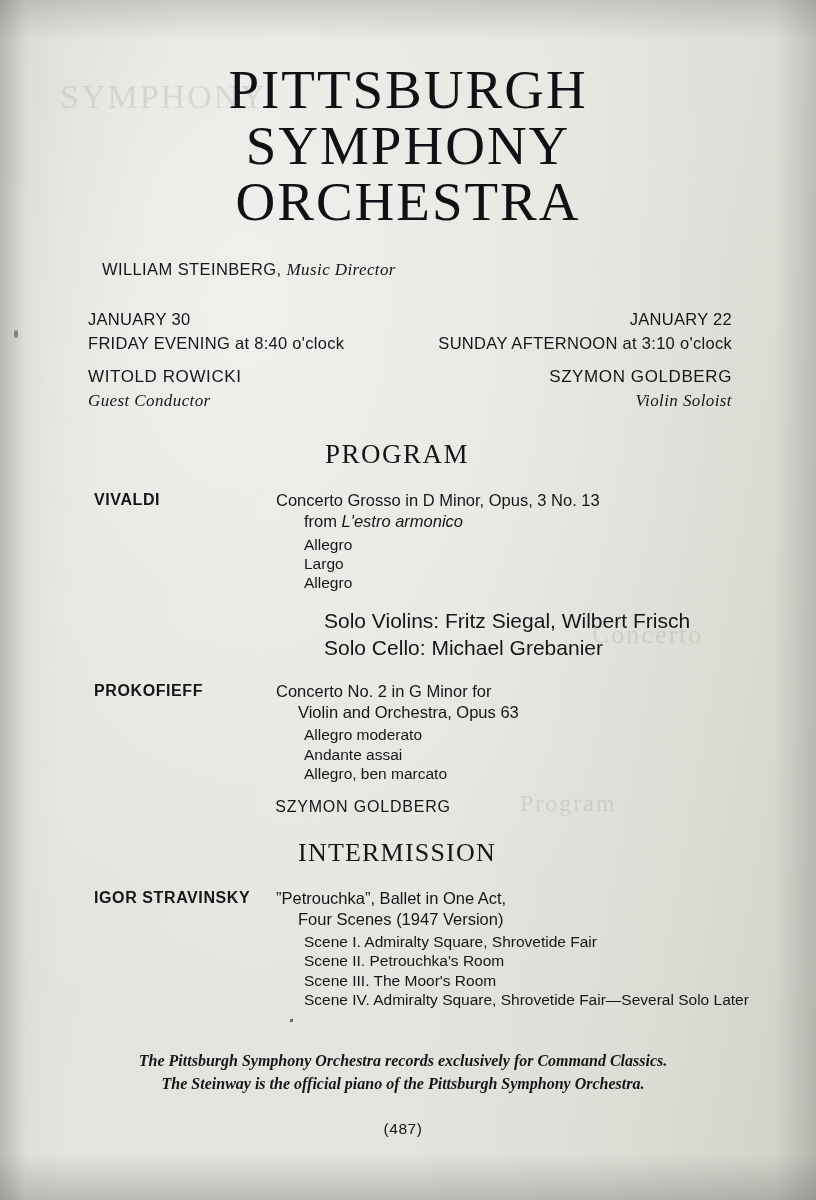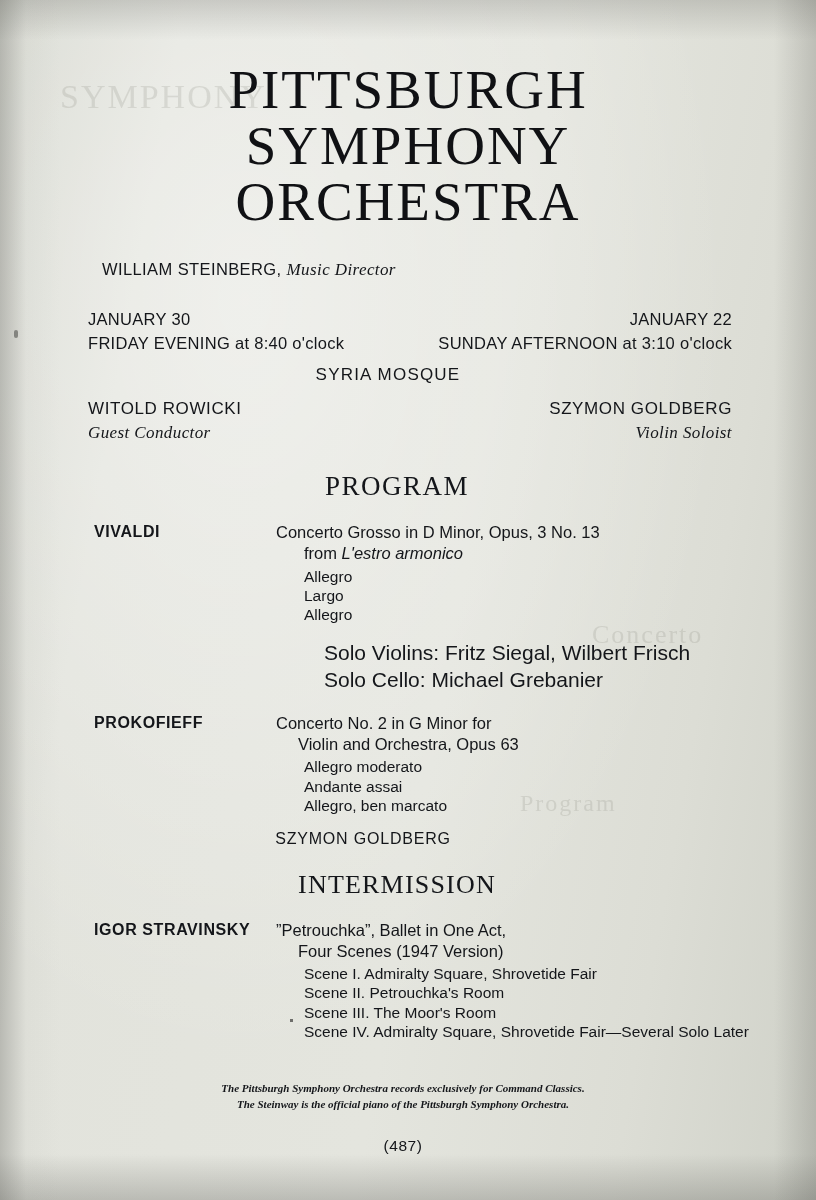--- a/index.html
+++ b/index.html
@@ -183,21 +183,21 @@
     letter-spacing: 1.2px;
     padding-right: 22px;
   }
 
   .footer {
     margin-top: 40px;
     text-align: center;
     font-family: "Liberation Serif", serif;
     font-style: italic;
     font-weight: bold;
-    font-size: 11px;
+    font-size: 16px;
     line-height: 1.45;
     padding-right: 10px;
   }
   .page-number {
     margin-top: 24px;
     text-align: center;
     font-size: 15.5px;
     letter-spacing: 0.6px;
     padding-right: 10px;
   }
@@ -238,21 +238,20 @@
     <div class="col-l">
       <div>JANUARY 30</div>
       <div class="line2">FRIDAY EVENING at 8:40 o'clock</div>
     </div>
     <div class="col-r">
       <div>JANUARY 22</div>
       <div class="line2">SUNDAY AFTERNOON at 3:10 o'clock</div>
     </div>
   </div>
 
-  <div class="venue">SYRIA MOSQUE</div>
 
   <div class="artists">
     <div class="col-l">
       <div>WITOLD ROWICKI</div>
       <div class="sub">Guest Conductor</div>
     </div>
     <div class="col-r">
       <div>SZYMON GOLDBERG</div>
       <div class="sub">Violin Soloist</div>
     </div>

